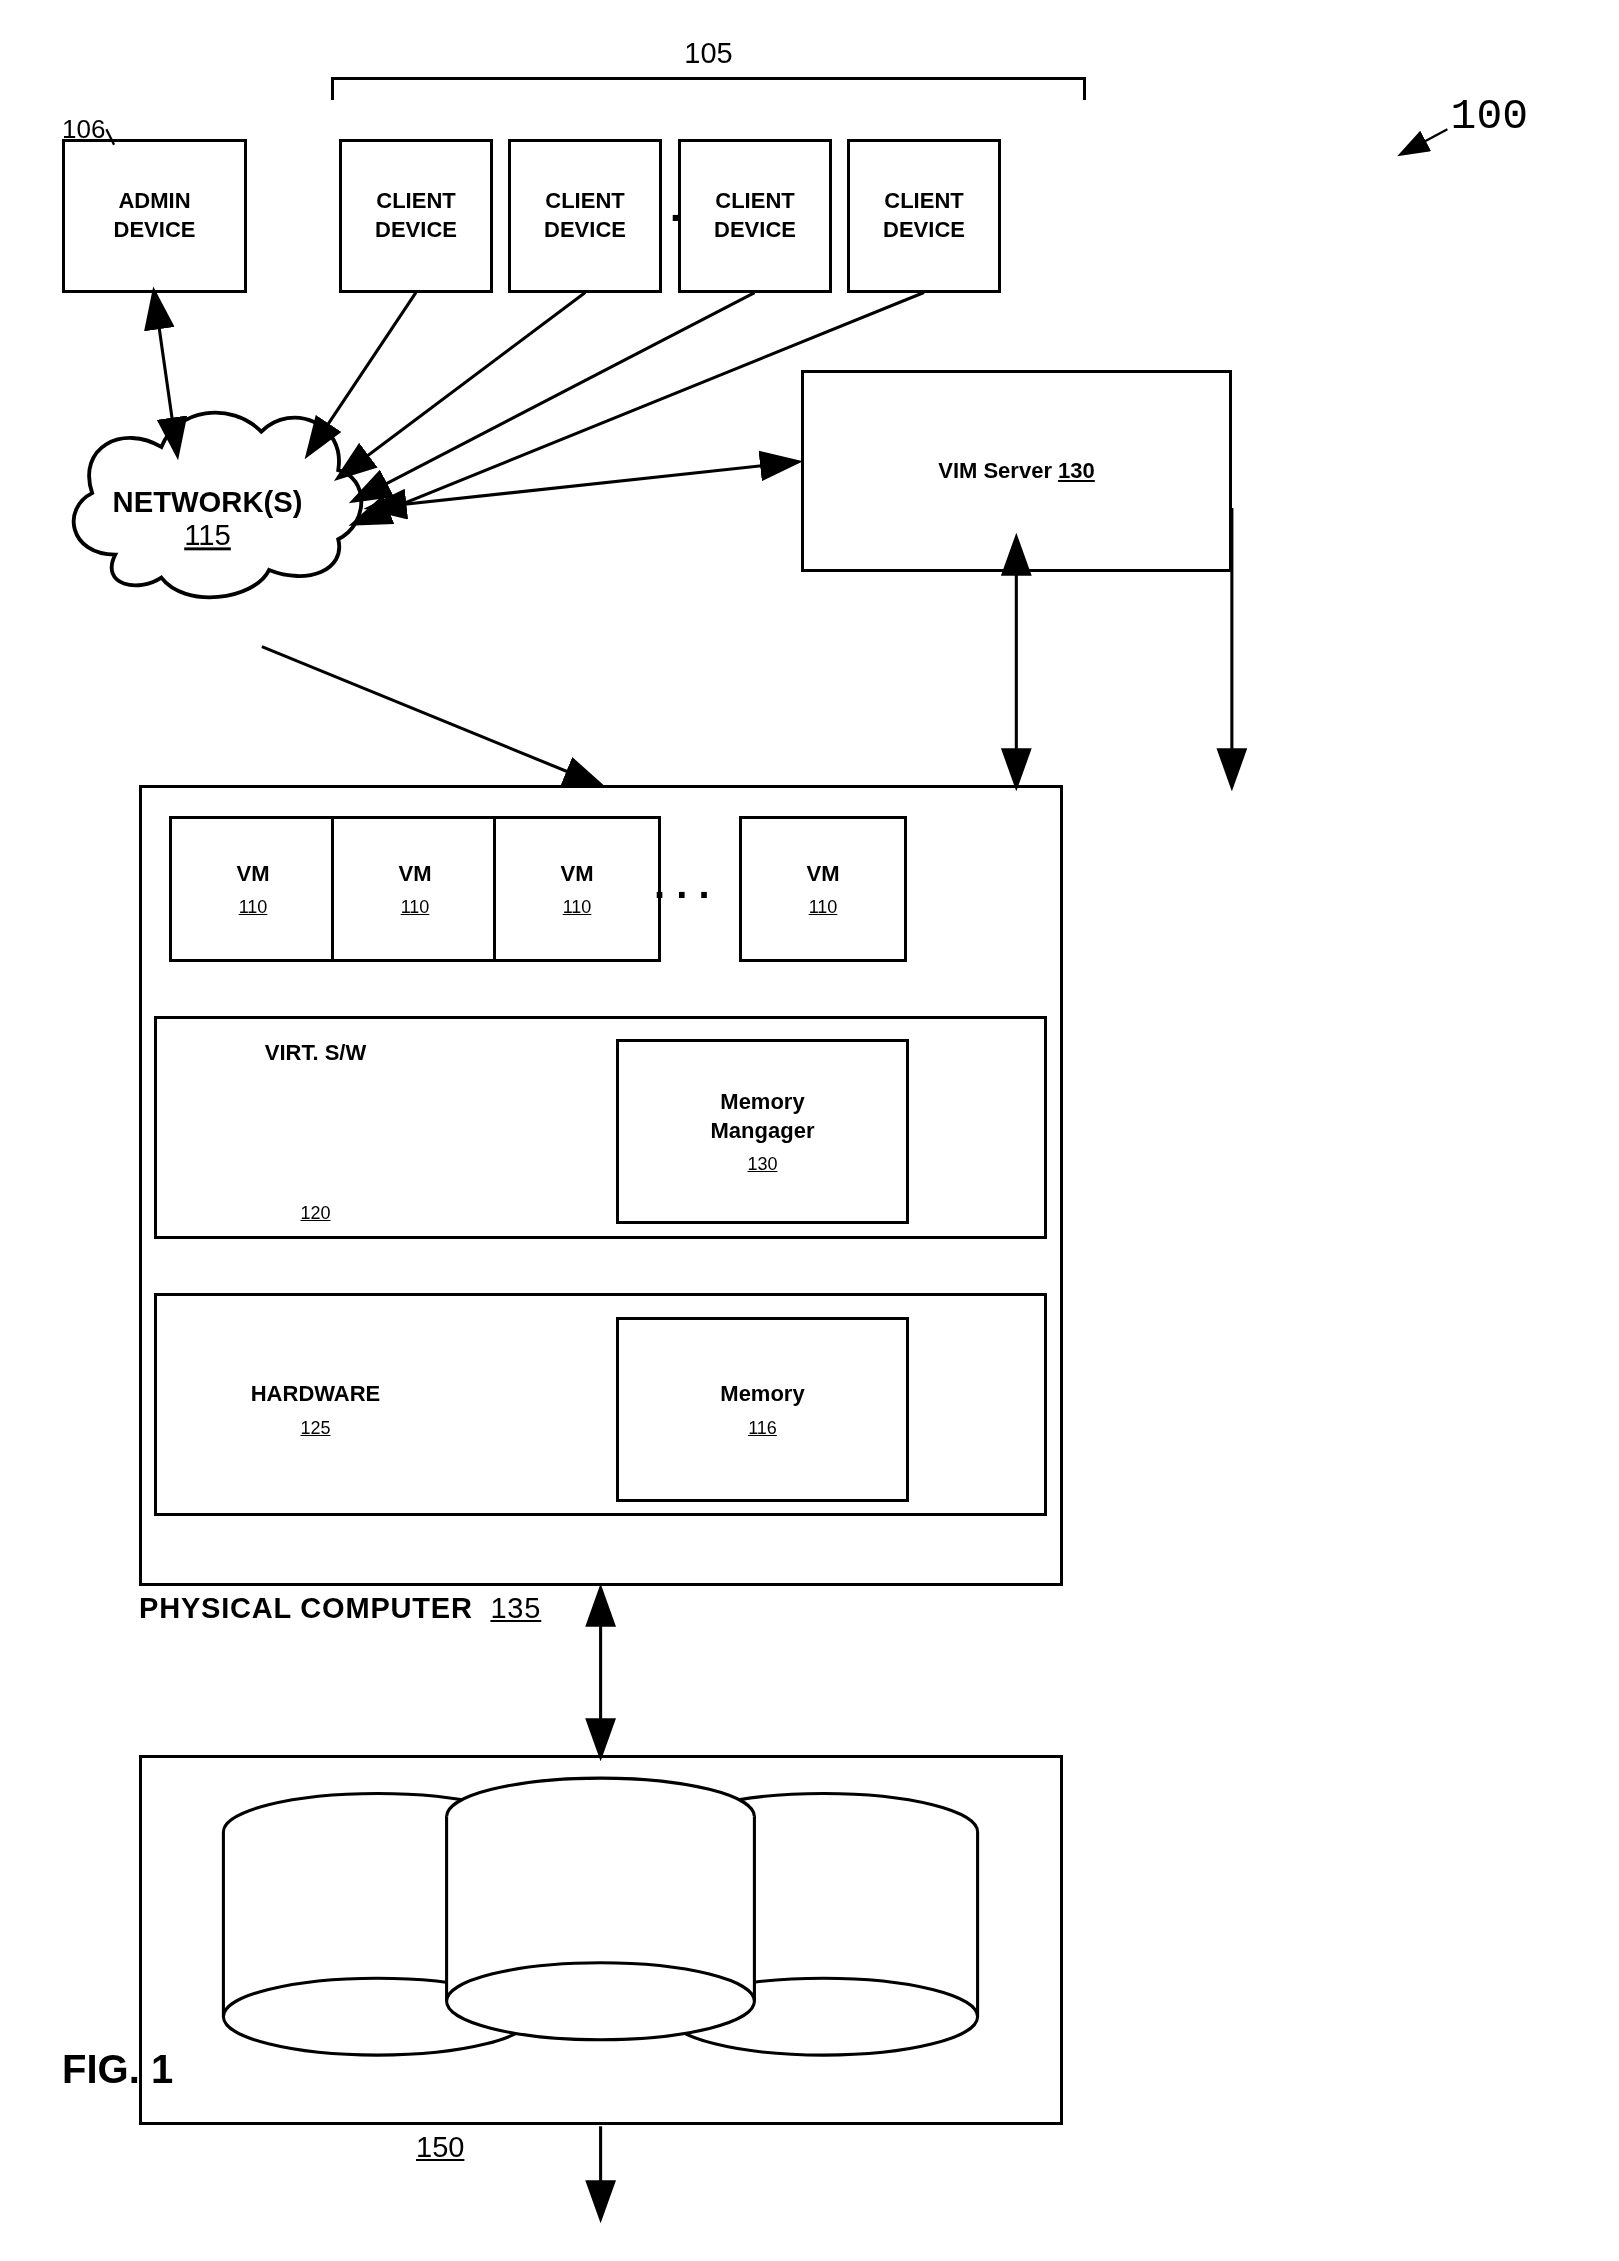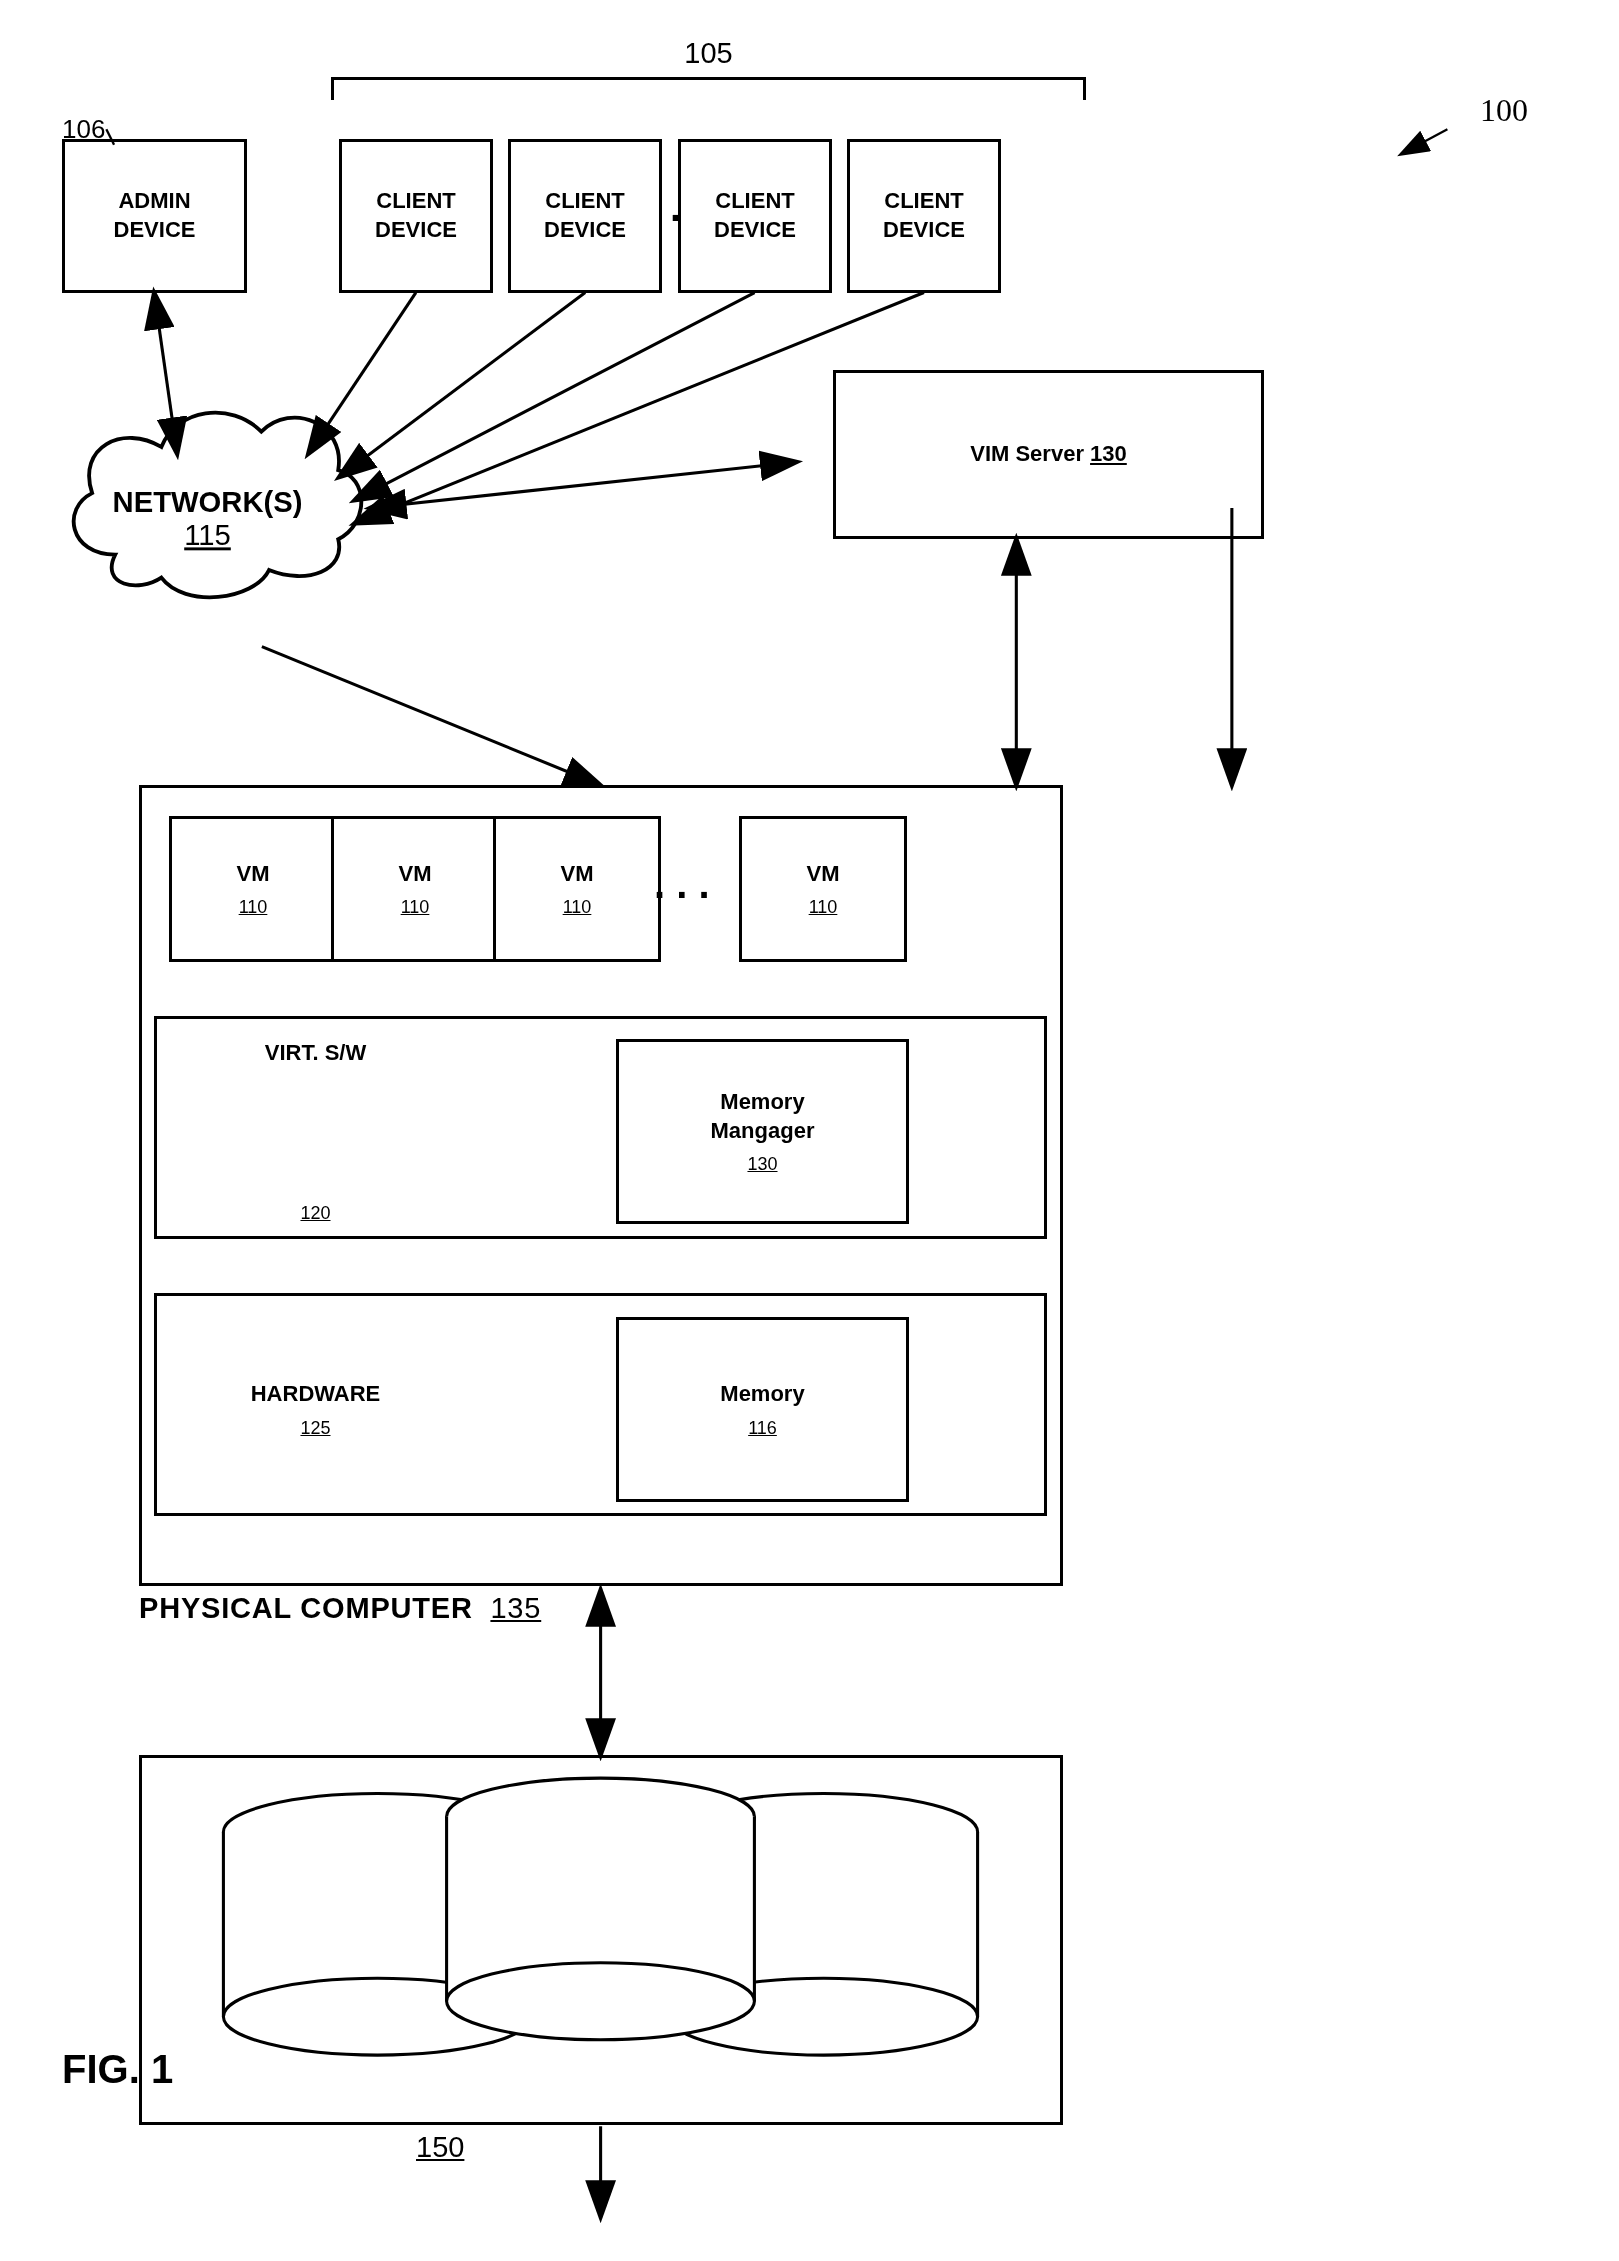--- a/index.html
+++ b/index.html
@@ -26,22 +26,22 @@
       font-size: 40px;
       font-weight: bold;
       font-family: Arial, sans-serif;
     }
 
     
     .fig-number {
       position: absolute;
       right: 92px;
       top: 92px;
-      font-size: 32px;
-      font-family: Liberation Serif, serif;
+      font-size: 43px;
+      font-family: Liberation Mono, monospace;
     }
 
     
     .box {
       position: absolute;
       border: 3.1px solid #000;
       background: #fff;
       display: flex;
       flex-direction: column;
       align-items: center;
@@ -106,22 +106,21 @@
       font-size: 40px;
       font-weight: bold;
       font-family: Arial, sans-serif;
     }
 
     
     .vim-server {
       left: 801px;
       top: 370px;
       width: 431px;
-      height: 169px;
-      margin-left: 32px;
+      height: 202px;
     }
 
     
     .physical-computer {
       left: 139px;
       top: 785px;
       width: 924px;
       height: 801px;
       border: 3.8px solid #000;
       background: #fff;

